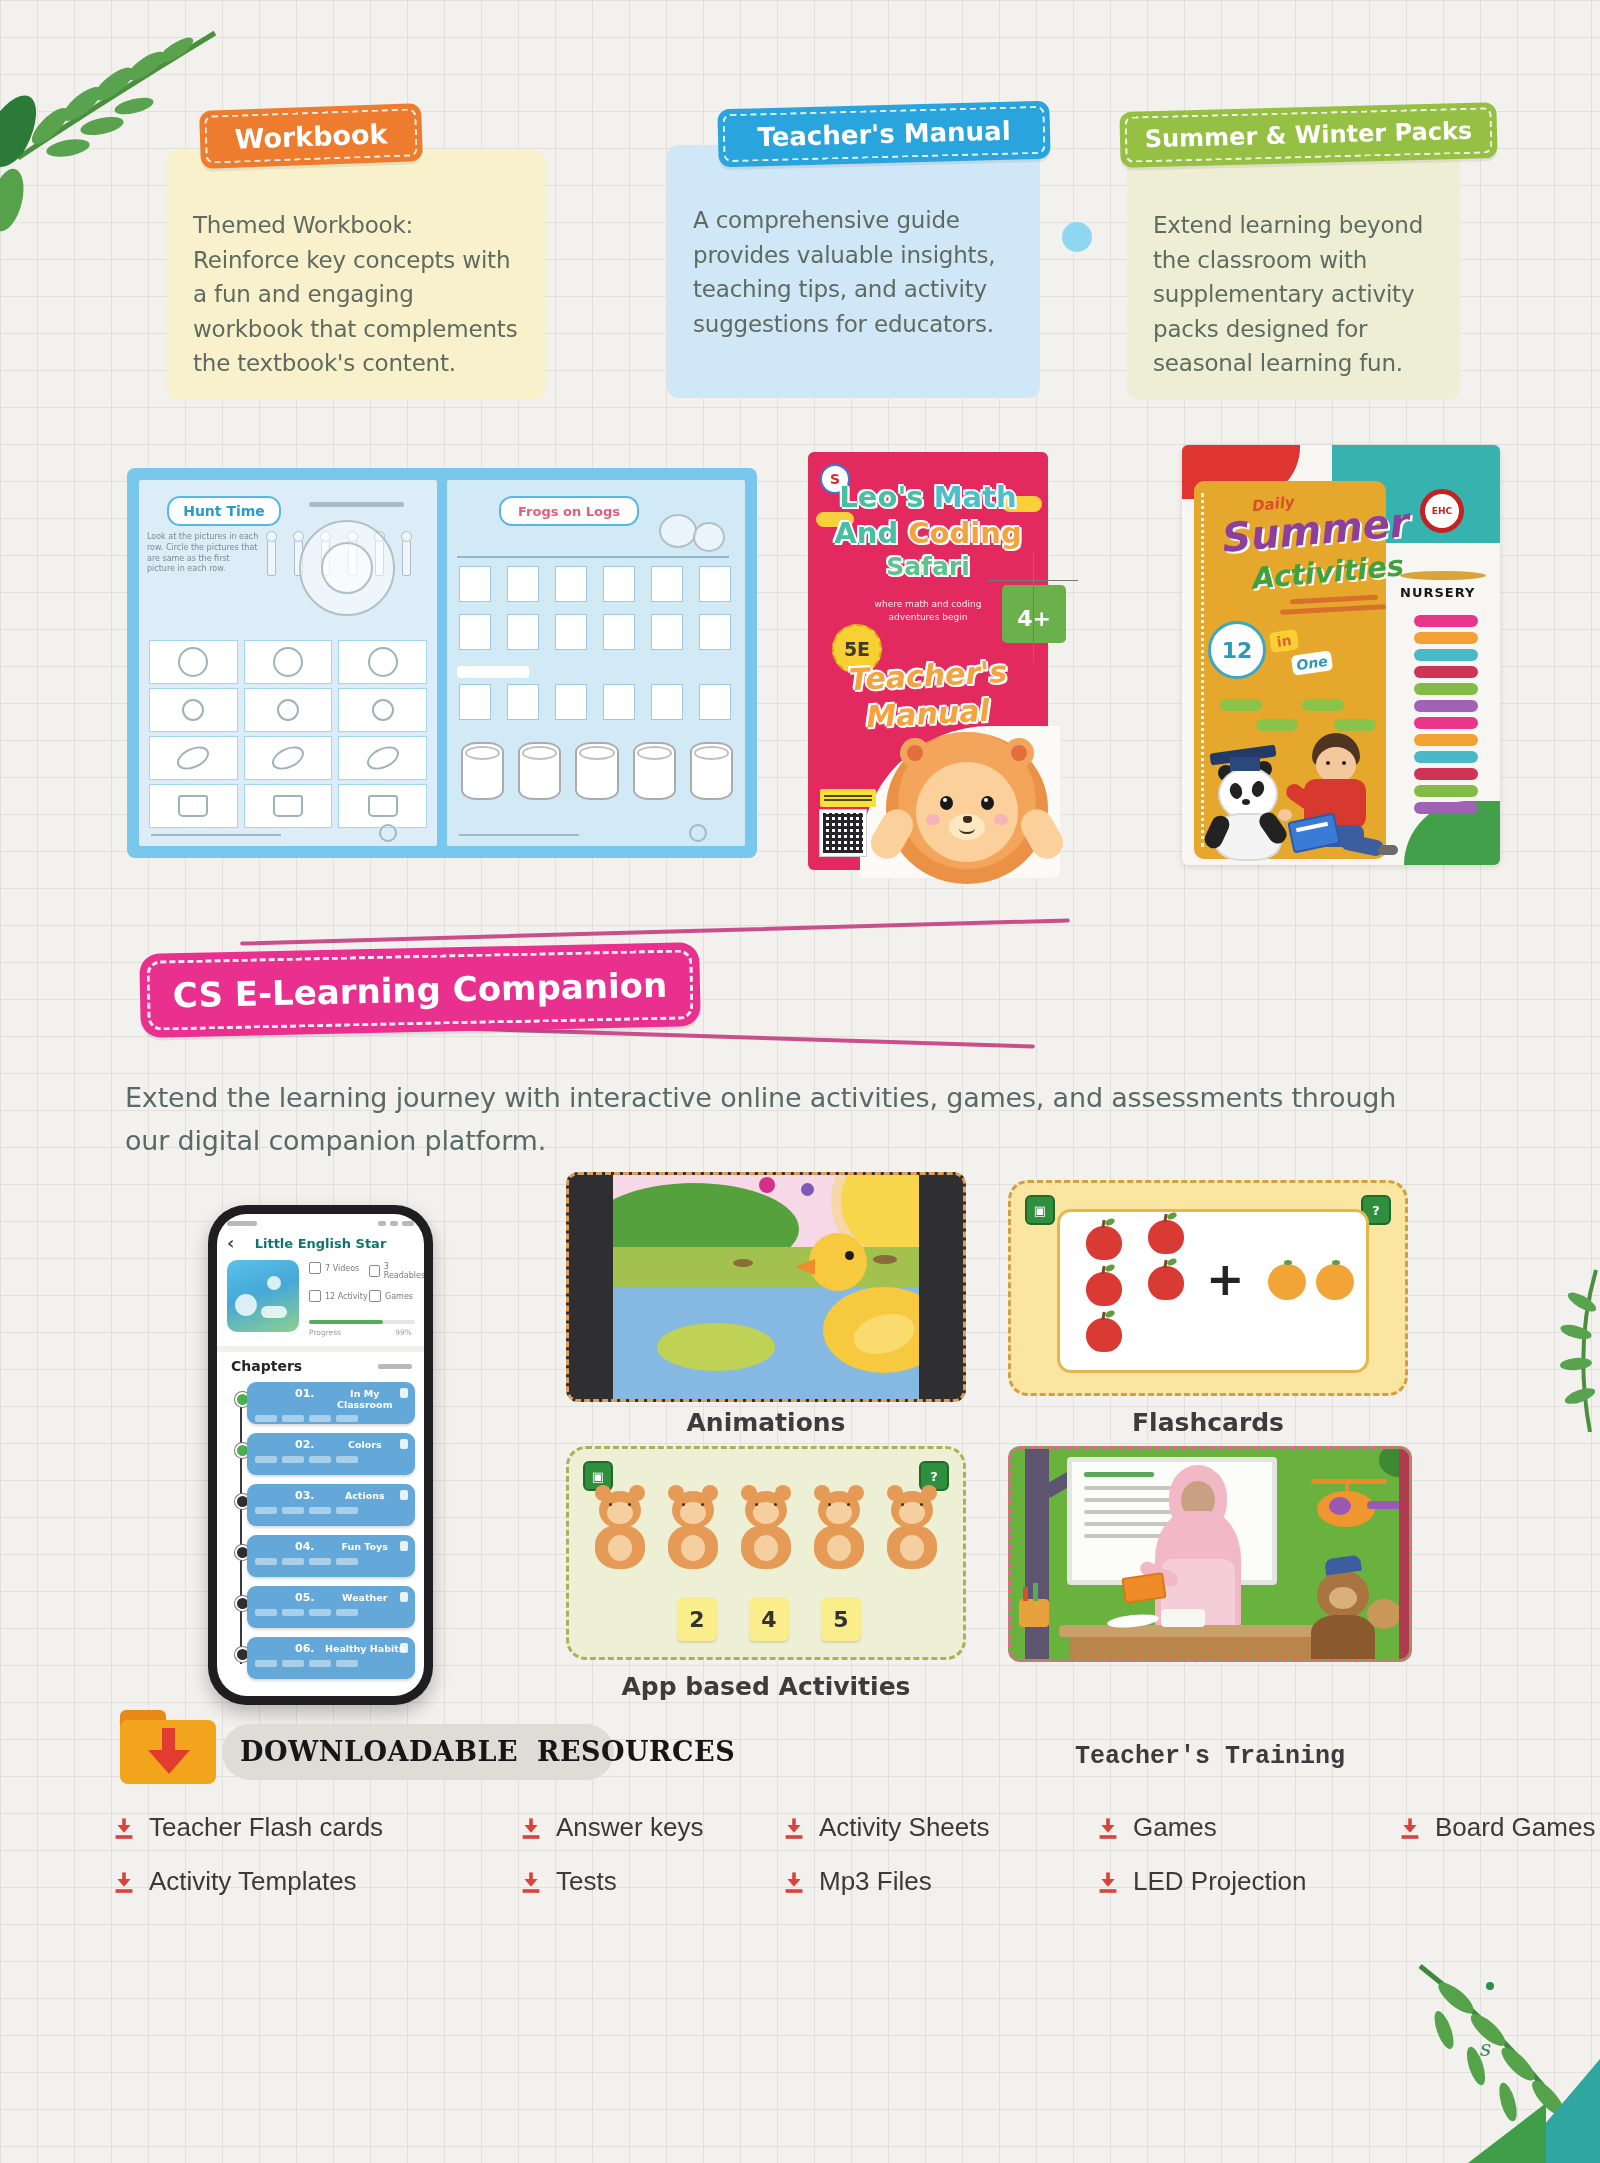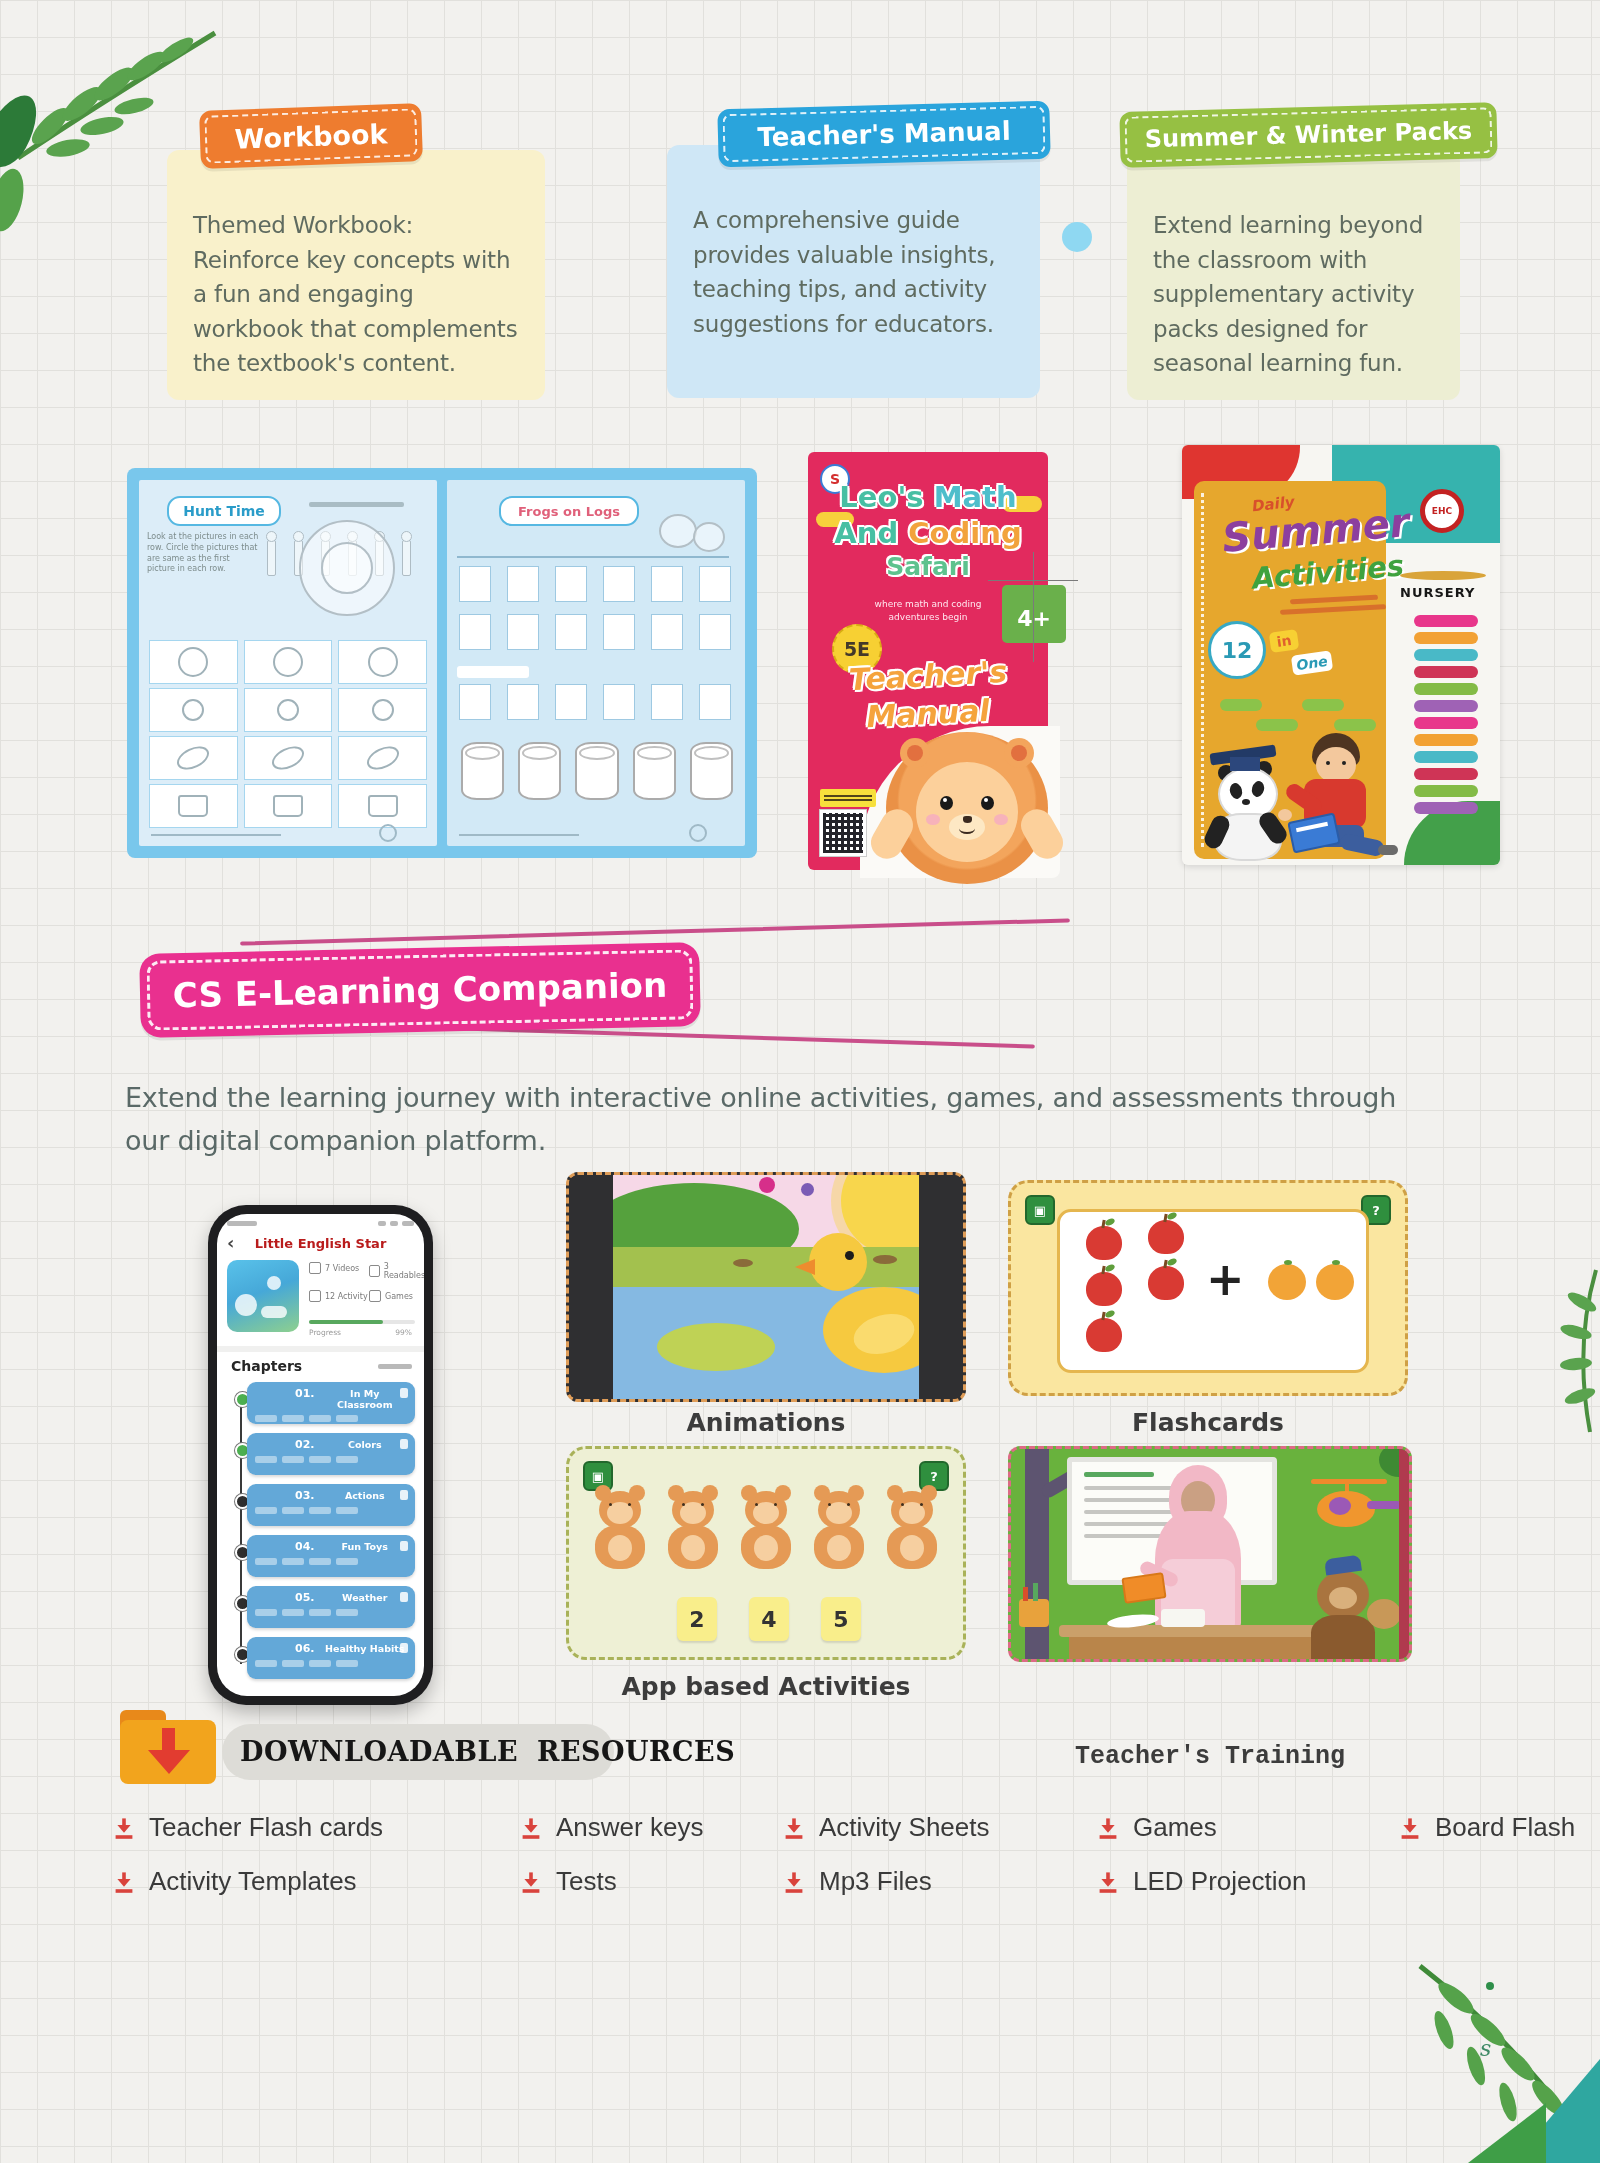--- a/index.html
+++ b/index.html
@@ -76,21 +76,21 @@
     transform:rotate(-1.2deg);display:flex;align-items:center;justify-content:center;box-shadow:0 3px 0 rgba(0,0,0,.08);}
   .elbadge::after{content:"";position:absolute;inset:7px;border:3px dashed rgba(255,255,255,.9);border-radius:14px;}
   .elbadge span{color:#fff;font-weight:bold;font-size:34px;}
   .pline{position:absolute;height:4px;background:#c94e8a;border-radius:2px;}
   .bodytext{position:absolute;font-size:27px;line-height:1.6;color:#5a6967;letter-spacing:-.2px;}
   
   .phone{position:absolute;left:208px;top:1205px;width:225px;height:500px;background:#1e1e20;border-radius:38px;
     padding:9px;box-sizing:border-box;box-shadow:0 8px 18px rgba(0,0,0,.25);}
   .pscreen{position:relative;width:100%;height:100%;background:#fff;border-radius:30px;overflow:hidden;}
   .sbar{position:absolute;background:#b9b9b9;border-radius:2px;}
-  .ptitle{position:absolute;top:22px;width:100%;text-align:center;font-size:13px;font-weight:bold;color:#b91c1c;}
+  .ptitle{position:absolute;top:22px;width:100%;text-align:center;font-size:13px;font-weight:bold;color:#0f766e;}
   .pback{position:absolute;left:10px;top:18px;font-size:18px;font-weight:bold;color:#444;}
   .pthumb{position:absolute;left:10px;top:46px;width:72px;height:72px;border-radius:10px;
     background:linear-gradient(160deg,#59c2ea 0%,#46a8d8 45%,#8ed08e 100%);overflow:hidden;}
   .pthumb i{position:absolute;background:rgba(255,255,255,.8);border-radius:50%;display:block;}
   .pstat{position:absolute;display:flex;align-items:center;gap:4px;font-size:8px;color:#7b7b7b;}
   .pstat b{width:10px;height:10px;border:1.5px solid #8a8a8a;border-radius:2px;display:inline-block;}
   .pbar{position:absolute;left:92px;top:106px;width:106px;height:4px;background:#e6e6e6;border-radius:2px;}
   .pbar i{display:block;height:100%;background:#58a85e;border-radius:2px;}
   .plab{position:absolute;font-size:7.5px;color:#9a9a9a;}
   .pdiv{position:absolute;left:0;top:132px;width:100%;height:6px;background:#f0f0ef;}
@@ -765,21 +765,21 @@
         <path d="M3 17.5h14" stroke="#d9433c" stroke-width="3"></path>
       </svg>
     <span>Games</span>
   </div>
   <div class="ritem" style="left:1398px;top:1812px;">
     <svg class="dli" width="24" height="24" viewBox="0 0 20 20">
         <path d="M10 2v6" stroke="#d9433c" stroke-width="3"></path>
         <path d="M4.5 7.5l5.5 6.5 5.5-6.5z" fill="#d9433c"></path>
         <path d="M3 17.5h14" stroke="#d9433c" stroke-width="3"></path>
       </svg>
-    <span>Board Flash</span>
+    <span>Board Games</span>
   </div>
   <div class="ritem" style="left:112px;top:1866px;">
     <svg class="dli" width="24" height="24" viewBox="0 0 20 20">
         <path d="M10 2v6" stroke="#d9433c" stroke-width="3"></path>
         <path d="M4.5 7.5l5.5 6.5 5.5-6.5z" fill="#d9433c"></path>
         <path d="M3 17.5h14" stroke="#d9433c" stroke-width="3"></path>
       </svg>
     <span>Activity Templates</span>
   </div>
   <div class="ritem" style="left:519px;top:1866px;">

